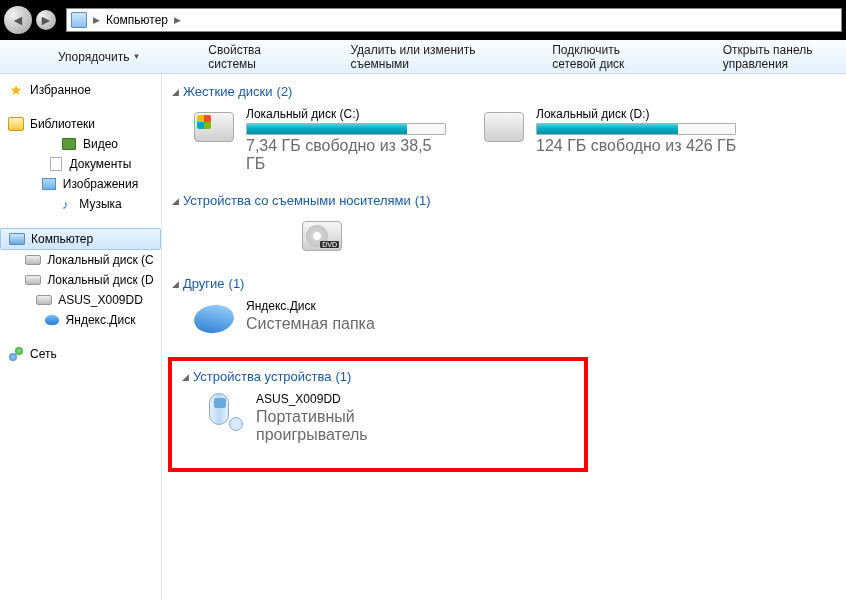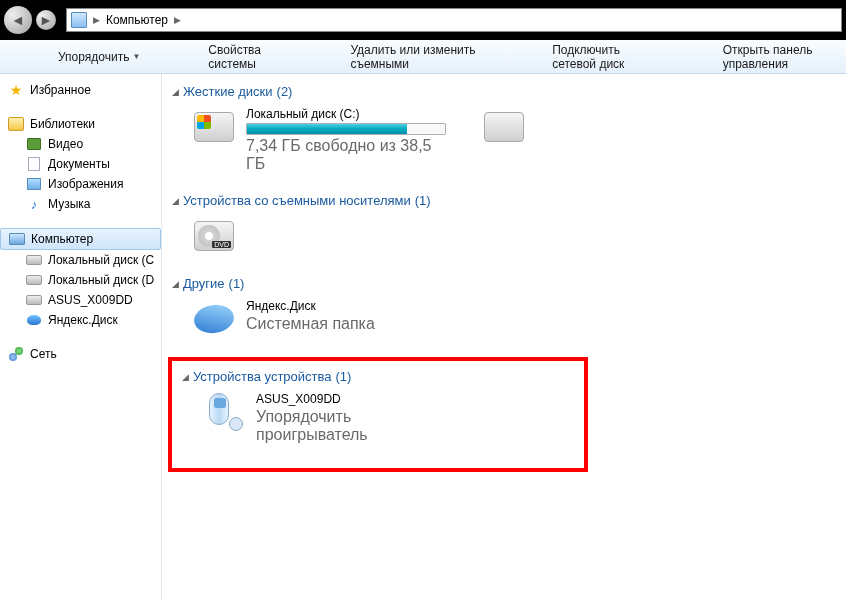--- a/index.html
+++ b/index.html
@@ -22,21 +22,21 @@
 
 
 .main { display: flex; height: calc(100% - 74px); }
 .sidebar { width: 162px; border-right: 1px solid #e0e8ef; padding: 6px 0; overflow: hidden; }
 .content { flex: 1; padding: 8px 10px; overflow: auto; }
 
 
 .nav-group { margin-bottom: 14px; }
 .nav-head, .nav-item { display: flex; align-items: center; gap: 6px; padding: 2px 8px; cursor: pointer; white-space: nowrap; overflow: hidden; }
 .nav-head { font-weight: normal; }
-.nav-item { padding-left: 26px; }
+.nav-item { padding-left: 26px; justify-content: center; }
 .nav-head.selected { background: linear-gradient(180deg,#e8f3ff,#cfe6fb); border: 1px solid #a0c8ea; border-radius: 2px; }
 .icon { width: 16px; height: 16px; display: inline-flex; align-items: center; justify-content: center; flex-shrink: 0; }
 .star { color: #f8b500; font-size: 14px; }
 .folder-lib { width: 16px; height: 14px; background: linear-gradient(180deg,#fff1ba,#f6c743); border: 1px solid #c99a20; border-radius: 2px; position: relative; }
 .doc-ico { width: 12px; height: 14px; background: #fff; border: 1px solid #aab; position: relative; }
 .mon-ico { width: 16px; height: 12px; background: linear-gradient(180deg,#cfe7ff,#6aa8e0); border: 1px solid #5a8db8; border-radius: 1px; }
 .mus-ico { color: #2a78d0; font-size: 13px; }
 .vid-ico { width: 14px; height: 12px; background: #5a9c3a; border: 1px solid #3b6e23; border-radius: 1px; }
 .img-ico { width: 14px; height: 12px; background: linear-gradient(180deg,#b0dcff,#70b0e8); border: 1px solid #5a8db8; }
 .hdd-ico { width: 16px; height: 10px; background: linear-gradient(180deg,#eee,#bbb); border: 1px solid #999; border-radius: 2px; }
@@ -44,21 +44,21 @@
 .net-ico { width: 14px; height: 14px; position: relative; }
 .net-ico::before { content:''; position:absolute; right:0; top:0; width:8px; height:8px; border-radius:50%; background:radial-gradient(circle,#8ce08c,#2a9c2a);}
 .net-ico::after { content:''; position:absolute; left:0; bottom:0; width:8px; height:8px; border-radius:50%; background:radial-gradient(circle,#a0d0ff,#3a78c0);}
 
 
 .section { margin-bottom: 14px; }
 .sec-head { display: flex; align-items: center; gap: 4px; color: #1a5aa0; font-size: 13px; padding: 2px 0; cursor: pointer; }
 .sec-head .tri { font-size: 9px; color: #666; }
 .sec-count { color: #1a5aa0; }
 .sec-body { display: flex; flex-wrap: wrap; gap: 10px 30px; padding: 6px 0 4px 20px; }
-.drive-item { display: flex; gap: 10px; width: 260px; align-items: flex-start; }
+.drive-item { display: flex; gap: 10px; width: 260px; align-items: flex-start; justify-content: center; }
 .drive-icon { width: 44px; height: 40px; flex-shrink: 0; display: flex; align-items: center; justify-content: center; }
 .hdd-big { width: 40px; height: 30px; background: linear-gradient(180deg,#f5f5f5,#cfcfcf); border: 1px solid #aaa; border-radius: 4px; position: relative; }
 .hdd-big.win::before { content:''; position:absolute; left:2px; top:2px; width:14px; height:14px; background:conic-gradient(#f25022 0 25%,#7fba00 25% 50%,#00a4ef 50% 75%,#ffb900 75%); border-radius:2px;}
 .dvd-big { width: 40px; height: 30px; background: linear-gradient(180deg,#f5f5f5,#cfcfcf); border: 1px solid #aaa; border-radius: 4px; position: relative;}
 .dvd-disc { position:absolute; left:3px; top:3px; width:22px; height:22px; border-radius:50%; background: radial-gradient(circle,#fff 25%,#d4d4d4 26%,#bbb);}
 .dvd-label { position:absolute; right:2px; bottom:2px; font-size:7px; background:#333; color:#fff; padding:0 2px; border-radius:1px;}
 .yd-big { width: 40px; height: 28px; border-radius: 50%; background: linear-gradient(200deg,#a0d8ff,#2a78d0); transform: rotate(-8deg);}
 .dev-big { width: 30px; height: 38px; position: relative;}
 .dev-body { width: 20px; height: 32px; background: linear-gradient(90deg,#e8f4ff,#b8d8f4,#e8f4ff); border: 1px solid #88aac8; border-radius: 10px; position:absolute; left:0; top:0;}
 .dev-body::before { content:''; position:absolute; top:4px; left:4px; width:12px; height:10px; background:#6aa8e0; border-radius:2px;}
@@ -198,20 +198,27 @@
             <div class="bar">
                 <div class="bar-fill" style="width:81%"></div>
               </div>
             <div class="drive-sub">7,34 ГБ свободно из 38,5 ГБ</div>
           </div>
         </div>
         <div class="drive-item">
           <div class="drive-icon">
               <div class="hdd-big"></div>
             </div>
+          <div class="drive-info">
+            <div class="drive-name">Локальный диск (D:)</div>
+            <div class="bar">
+                <div class="bar-fill" style="width:71%"></div>
+              </div>
+            <div class="drive-sub">124 ГБ свободно из 426 ГБ</div>
+          </div>
         </div>
       </div>
     </div>
 
     <div class="section">
       <div class="sec-head">
         <span class="tri">◢</span>
         <span>Устройства со съемными носителями</span>
         <span class="sec-count">(1)</span>
       </div>
@@ -256,21 +263,21 @@
         <div class="sec-body">
           <div class="drive-item">
             <div class="drive-icon">
                 <div class="dev-big">
                   <div class="dev-body"></div>
                   <div class="dev-ear"></div>
                 </div>
               </div>
             <div class="drive-info">
               <div class="drive-name">ASUS_X009DD</div>
-              <div class="drive-sub">Упорядочить проигрыватель</div>
+              <div class="drive-sub">Портативный проигрыватель</div>
             </div>
           </div>
         </div>
       </div>
     </div>
 
   </div>
 </div>
 
 </body></html>

